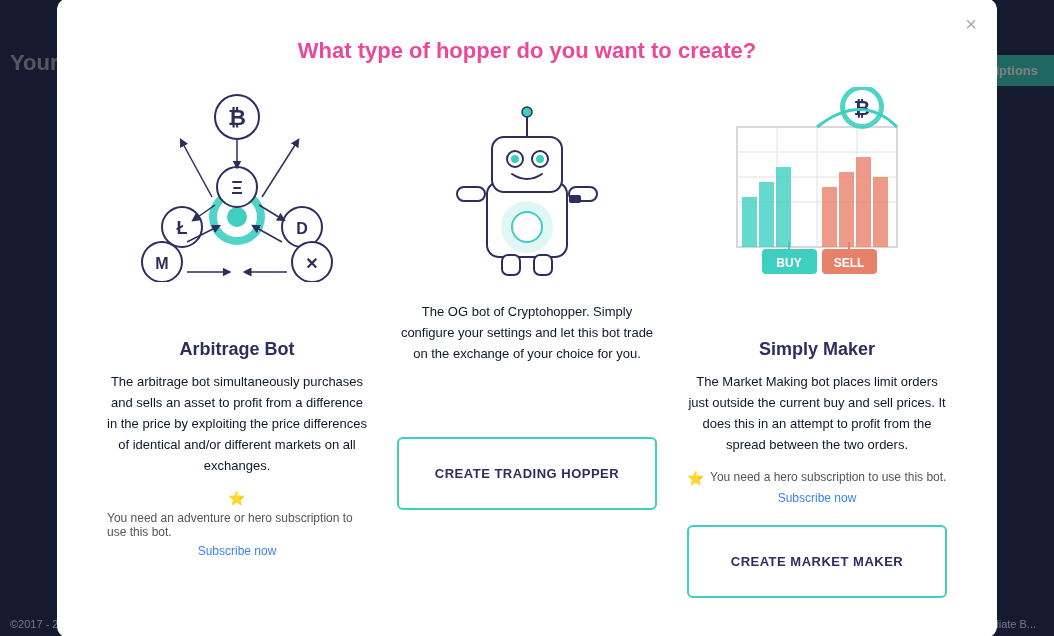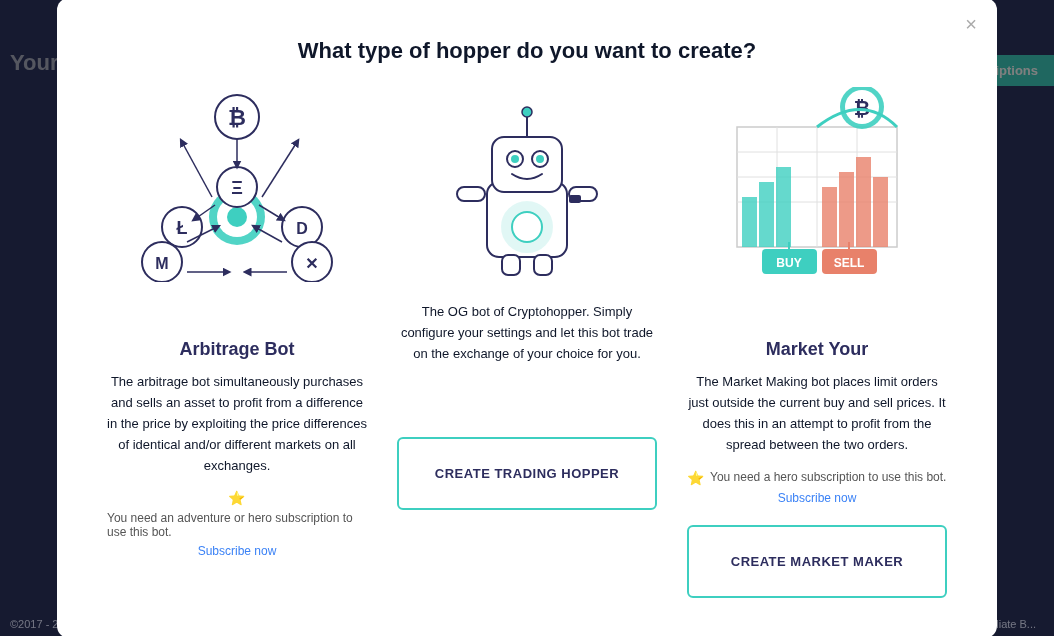--- a/index.html
+++ b/index.html
@@ -68,21 +68,21 @@
       font-size: 20px;
       color: #aaa;
       cursor: pointer;
       line-height: 1;
     }
 
     .modal-title {
       text-align: center;
       font-size: 22px;
       font-weight: 600;
-      color: #0f172a;
+      color: #ec4899;
       margin-bottom: 20px;
     }
 
     .cards-row {
       display: flex;
       gap: 30px;
       justify-content: space-between;
       align-items: flex-start;
     }
 
@@ -308,21 +308,21 @@
             <rect x="55" y="162" width="55" height="25" rx="4" fill="#3ecfc0"></rect>
             <text x="82" y="180" text-anchor="middle" font-size="12" fill="white" font-weight="bold">BUY</text>
 
             <rect x="115" y="162" width="55" height="25" rx="4" fill="#e8816a"></rect>
             <text x="142" y="180" text-anchor="middle" font-size="12" fill="white" font-weight="bold">SELL</text>
 
             <line x1="82" y1="155" x2="82" y2="162" stroke="#3ecfc0" stroke-width="2"></line>
             <line x1="142" y1="155" x2="142" y2="162" stroke="#e8816a" stroke-width="2"></line>
           </svg>
         </div>
-        <h3 class="card-title">Market Your</h3>
+        <h3 class="card-title">Simply Maker</h3>
         <p class="card-desc">The Market Making bot places limit orders just outside the current buy and sell prices. It does this in an attempt to profit from the spread between the two orders.</p>
         <div class="subscription-note">
           <span class="star">⭐</span>
           <span>You need a hero subscription to use this bot.</span>
           <a href="#">Subscribe now</a>
         </div>
         <button class="create-btn">CREATE MARKET MAKER</button>
       </div>
 
     </div>

